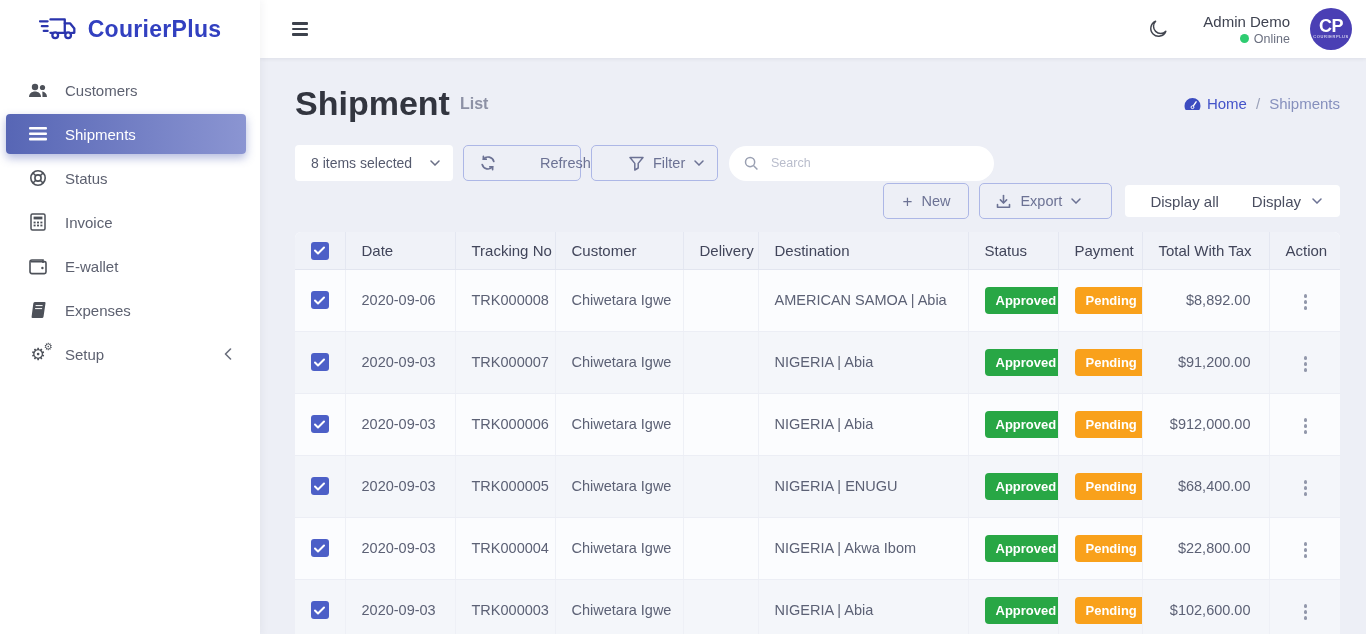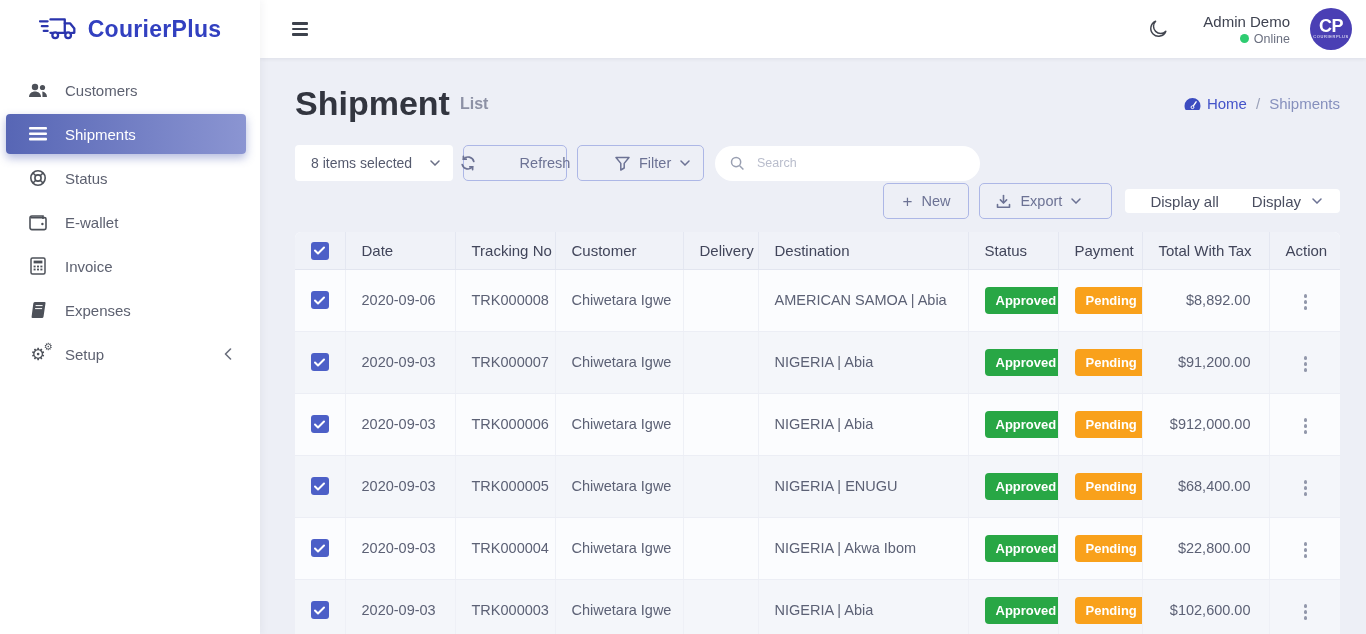--- a/index.html
+++ b/index.html
@@ -46,32 +46,32 @@
   .breadcrumb { margin-left:auto; display:flex; align-items:center; gap:9px; font-size:15px; }
   .crumb-home { color:#4353c9; display:flex; align-items:center; gap:6px; cursor:pointer; }
   .crumb-sep { color:#9aa0b8; }
   .crumb-current { color:#8690bd; }
   
   .toolbar { display:flex; align-items:center; margin-top:22px; }
   .select-box { width:158px; height:36px; background:#fff; border-radius:4px; display:flex; align-items:center; padding:0 13px 0 16px; color:#555a6e; font-size:14px; cursor:pointer; }
   .select-box .chev { margin-left:auto; color:#6b7086; display:flex; }
   .btn { height:36px; border:1px solid #adb7e6; border-radius:5px; background:transparent; color:#6c7294; font-size:14.5px; display:flex; align-items:center; gap:9px; padding:0 16px; cursor:pointer; font-family:inherit; }
   .btn .chev { display:flex; color:#6c7294; }
-  .btn-refresh { margin-left:10px; width:104px; justify-content:center;gap:44px; }
+  .btn-refresh { margin-left:10px; width:118px; justify-content:space-between;gap:44px; }
   .btn-filter { margin-left:10px; width:127px;padding-left:37px; }
   .btn-filter .chev { margin-left:auto; }
   .search { margin-left:11px; width:265px; height:35px; background:#fff; border-radius:18px; display:flex; align-items:center; padding:0 15px; gap:10px; }
   .search input { border:none; outline:none; flex:1; font-size:12.5px; color:#555a6e; background:transparent; font-family:inherit; }
   .search input::placeholder { color:#b9bdcc; }
   
   .actionbar { display:flex; align-items:center; justify-content:flex-end; margin-top:2px; gap:10px; }
   .btn-new { width:86px; justify-content:center; }
   .btn-new .plus { font-size:17px; line-height:1; }
   .btn-export { width:133px; }
-  .display-box { height:24px; background:#fff; border-radius:4px; display:flex; align-items:center; margin-left:3px; }
+  .display-box { height:32px; background:#fff; border-radius:4px; display:flex; align-items:center; margin-left:3px; }
   .display-all { padding:0 25px; font-size:15px; color:#4a4e60; cursor:pointer; }
   .display-dd { padding:0 18px 0 8px; font-size:15px; color:#4a4e60; display:flex; align-items:center; gap:11px; cursor:pointer; }
   
   .table-wrap { margin-top:13px; border-radius:6px 6px 0 0; overflow:hidden; background:#fff; }
   table { width:100%; border-collapse:collapse; table-layout:fixed; }
   thead th { background:#f0f2f8; height:37px; font-size:15px; font-weight:400; color:#41455a; text-align:left; padding:0 0 0 16px; border-right:1px solid #e4e7f1; border-bottom:1px solid #e2e5ef; }
   thead th:last-child { border-right:none; }
   tbody td { height:62px; font-size:14.5px; color:#5c6175; padding:0 0 0 16px; border-right:1px solid #eef0f6; border-bottom:1px solid #eceef5; overflow:hidden; white-space:nowrap; }
   tbody td:last-child { border-right:none; }
   tbody tr:nth-child(odd)  { background:#fbfcfe; }
@@ -130,44 +130,44 @@
         <svg width="18" height="18" viewBox="0 0 18 18" fill="none" stroke="currentColor" stroke-width="1.6">
             <circle cx="9" cy="9" r="7.2"></circle>
             <circle cx="9" cy="9" r="3.1"></circle>
             <path d="M4 4l2.8 2.8M14 4l-2.8 2.8M4 14l2.8-2.8M14 14l-2.8-2.8"></path>
           </svg>
       </span>
       <span>Status</span>
     </div>
     <div class="nav-item">
       <span class="icon">
-        <svg width="19" height="17" viewBox="0 0 19 17" fill="none" stroke="currentColor" stroke-width="1.6">
-            <path d="M1 4a2 2 0 0 1 2-2h11v3"></path>
-            <path d="M2 3.6h13.5A1.5 1.5 0 0 1 17 5.1V14a1.6 1.6 0 0 1-1.6 1.6H3A2 2 0 0 1 1 13.6V4"></path>
-            <circle cx="13.4" cy="10" r="1.2" fill="currentColor" stroke="none"></circle>
-          </svg>
-      </span>
-      <span>E-wallet</span>
-    </div>
-    <div class="nav-item">
-      <span class="icon">
         <svg width="16" height="18" viewBox="0 0 16 18">
             <rect x="1" y="1" width="14" height="16" rx="1.5" fill="none" stroke="currentColor" stroke-width="1.5"></rect>
             <rect x="3.6" y="3.6" width="8.8" height="2.8" fill="currentColor"></rect>
             <g fill="currentColor">
               <rect x="3.6" y="8.6" width="2" height="1.8"></rect>
               <rect x="7" y="8.6" width="2" height="1.8"></rect>
               <rect x="10.4" y="8.6" width="2" height="1.8"></rect>
               <rect x="3.6" y="11.6" width="2" height="1.8"></rect>
               <rect x="7" y="11.6" width="2" height="1.8"></rect>
               <rect x="10.4" y="11.6" width="2" height="1.8"></rect>
             </g>
           </svg>
       </span>
       <span>Invoice</span>
+    </div>
+    <div class="nav-item">
+      <span class="icon">
+        <svg width="19" height="17" viewBox="0 0 19 17" fill="none" stroke="currentColor" stroke-width="1.6">
+            <path d="M1 4a2 2 0 0 1 2-2h11v3"></path>
+            <path d="M2 3.6h13.5A1.5 1.5 0 0 1 17 5.1V14a1.6 1.6 0 0 1-1.6 1.6H3A2 2 0 0 1 1 13.6V4"></path>
+            <circle cx="13.4" cy="10" r="1.2" fill="currentColor" stroke="none"></circle>
+          </svg>
+      </span>
+      <span>E-wallet</span>
     </div>
     <div class="nav-item">
       <span class="icon">
         <svg width="17" height="18" viewBox="0 0 17 18">
             <path d="M4.8 1h9.7a1 1 0 0 1 1 1.2l-2 13.6a1.5 1.5 0 0 1-1.5 1.2H2.6a1 1 0 0 1-1-1.2L3.3 2.5A1.8 1.8 0 0 1 4.8 1z" fill="currentColor"></path>
             <path d="M5.6 4.6h7M5.1 7.6h7" stroke="#fff" stroke-width="1"></path>
           </svg>
       </span>
       <span>Expenses</span>
     </div>

